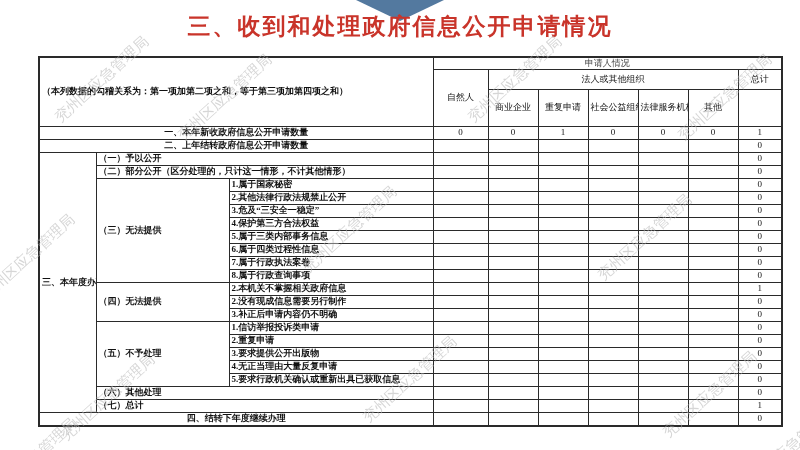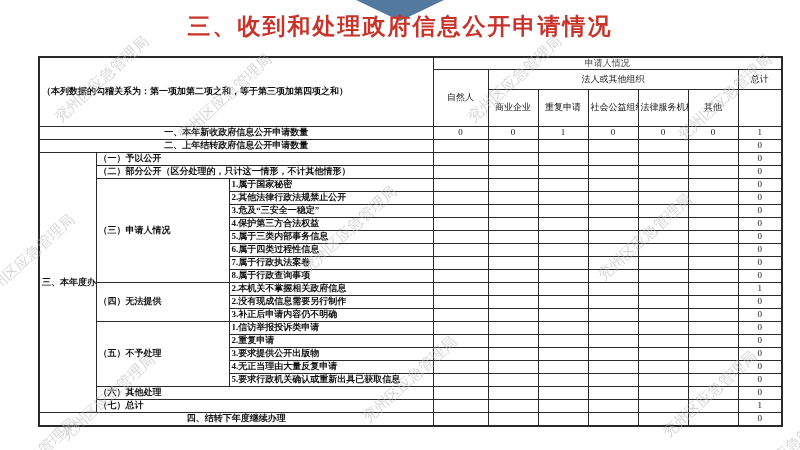--- a/index.html
+++ b/index.html
@@ -124,21 +124,21 @@
     <td class="v"></td>
         <td class="v"></td>
         <td class="v"></td>
         <td class="v"></td>
         <td class="v"></td>
         <td class="v"></td>
     <td class="v">0</td>
   </tr>
 
   <tr class="r">
-    <td class="lb" rowspan="8">（三）申请人情况</td>
+    <td class="lb" rowspan="8">（三）无法提供</td>
     <td class="it">1.属于国家秘密</td>
     <td class="v"></td>
         <td class="v"></td>
         <td class="v"></td>
         <td class="v"></td>
         <td class="v"></td>
         <td class="v"></td>
     <td class="v">0</td>
   </tr>
   <tr class="r">

